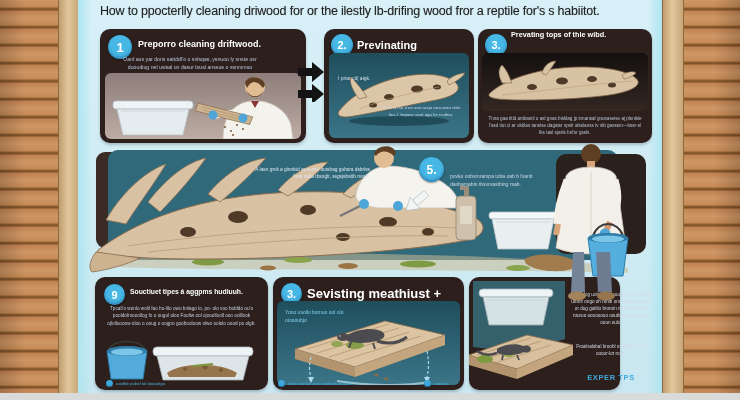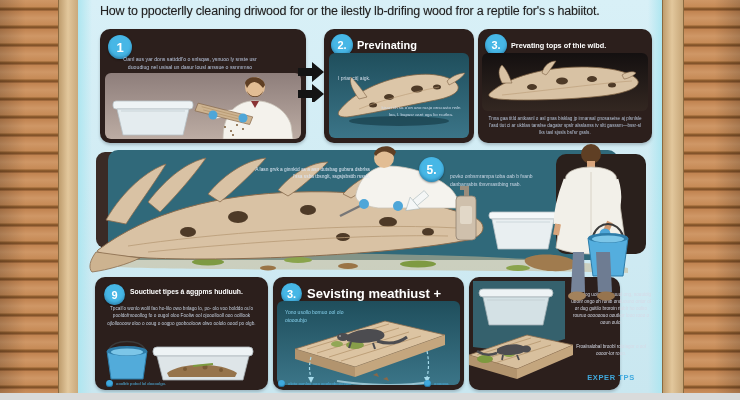--- a/index.html
+++ b/index.html
@@ -58,20 +58,21 @@
   <div class="plank" style="left:662px"></div>
 
   <div class="sheet"></div>
   <div class="glow l"></div>
   <div class="glow r"></div>
 
   <div class="title">How to ppocterlly cleaning driwood for or the ilestly lb-drifing wood fror a reptile for's s habiitot.</div>
 
   <div class="panel" style="left:100px;top:29px;width:206px;height:114px">
     <div class="numcircle" style="left:8px;top:6px;width:24px;height:24px;font-size:13px">1</div>
+    <div class="ptitle" style="left:38px;top:10px;width:150px;font-size:9px">Preporro cleaning driftwood.</div>
     <div class="pbody" style="left:20px;top:26px;width:140px;font-size:5.2px">Oanl aus yar dons sattddl'o o snlsqas, ysnuoo ly snste usr duoudiug nel usisal un dasur lousl anssue o ssnmmso</div>
     <svg class="illus" style="left:5px;top:44px" width="196" height="66" viewBox="0 0 196 66">
       <defs>
           <linearGradient id="g1" x1="0" y1="0" x2="0" y2="1">
         <stop offset="0" stop-color="#8e7e7b"></stop>
             <stop offset="1" stop-color="#bcaca3"></stop>
           </linearGradient>
         </defs>
       <rect x="0" y="0" width="196" height="66" rx="6" fill="url(#g1)"></rect>
 
@@ -119,21 +120,21 @@
           <ellipse cx="44" cy="52" rx="4" ry="2.5" fill="#4e3a27"></ellipse>
         <path d="M30,56 C50,48 80,40 110,34" stroke="#b89a76" stroke-width="0.6" fill="none"></path>
       </svg>
     </div>
     <div class="pnote" style="left:14px;top:46px;font-size:5px;z-index:2">I  priar cit| aigk.</div>
     <div class="pbody" style="left:55px;top:76px;width:84px;font-size:4.4px;color:#cfdcec;z-index:2">kisuri ch sa o'on ano rasjo onscasto nnln loa, l. bapasr asnt oga lio rsutlea.</div>
   </div>
 
   <div class="panel" style="left:478px;top:29px;width:174px;height:114px">
     <div class="numcircle" style="left:7px;top:5px;width:22px;height:22px;font-size:11px">3.</div>
-    <div class="ptitle" style="left:33px;top:13px;width:136px;font-size:7.3px">Prevating tops of thie wibd.</div>
+    <div class="ptitle" style="left:33px;top:2px;width:136px;font-size:7.3px">Prevating tops of thie wibd.</div>
     <div class="darkart" style="left:4px;top:24px;width:166px;height:58px">
       <svg width="166" height="58" viewBox="0 0 166 58">
         <path d="M8,40 C26,24 62,14 100,14 C130,14 152,20 156,28 C158,34 146,40 120,43 C84,47 36,48 16,46 C8,45 5,43 8,40 Z" fill="#d8c2a4" stroke="#7d6244" stroke-width="0.8"></path>
         <path d="M20,30 C16,22 16,16 20,12 C26,18 28,26 30,30 Z" fill="#d8c2a4" stroke="#7d6244" stroke-width="0.6"></path>
         <path d="M60,20 C62,12 68,8 74,8 C70,14 66,20 64,22 Z" fill="#d8c2a4" stroke="#7d6244" stroke-width="0.6"></path>
         <path d="M140,22 C146,18 152,18 154,20 C150,24 144,26 142,26 Z" fill="#d8c2a4" stroke="#7d6244" stroke-width="0.6"></path>
         <ellipse cx="50" cy="34" rx="5" ry="3" fill="#4e3a27"></ellipse>
           <ellipse cx="80" cy="28" rx="6" ry="3.5" fill="#4e3a27"></ellipse>
         <ellipse cx="110" cy="26" rx="5" ry="3" fill="#4e3a27"></ellipse>
           <ellipse cx="130" cy="32" rx="4" ry="2.5" fill="#4e3a27"></ellipse>

